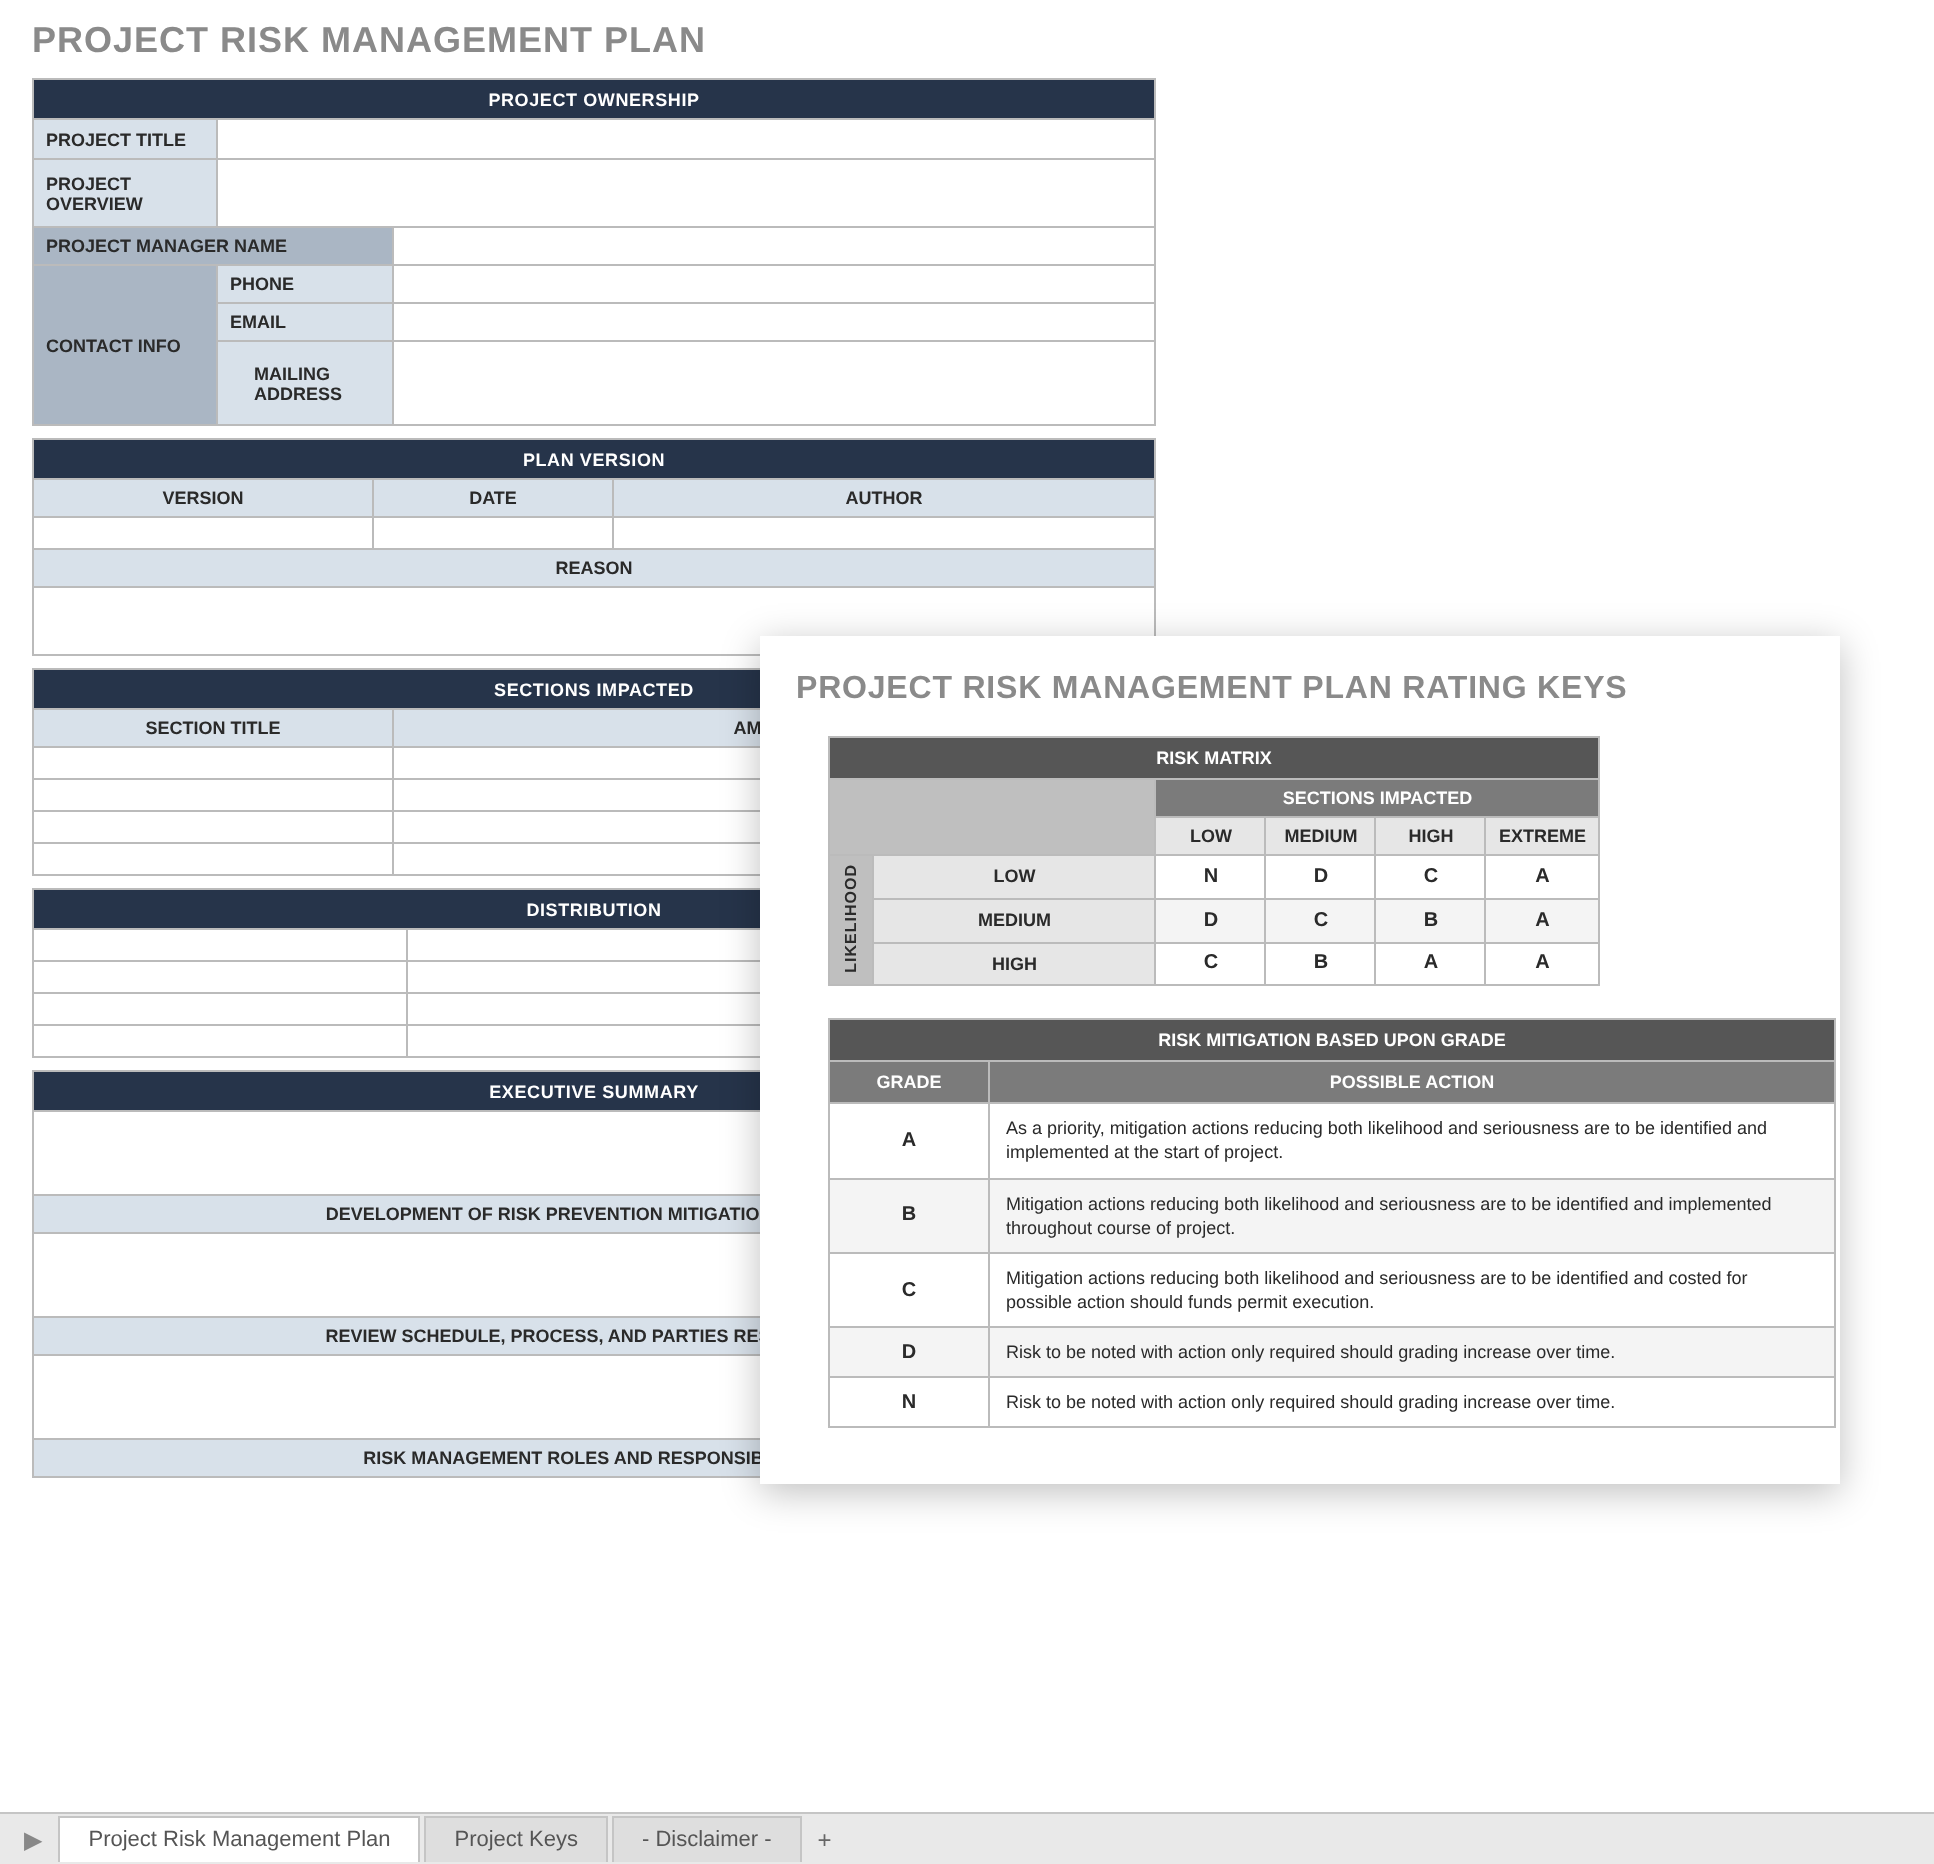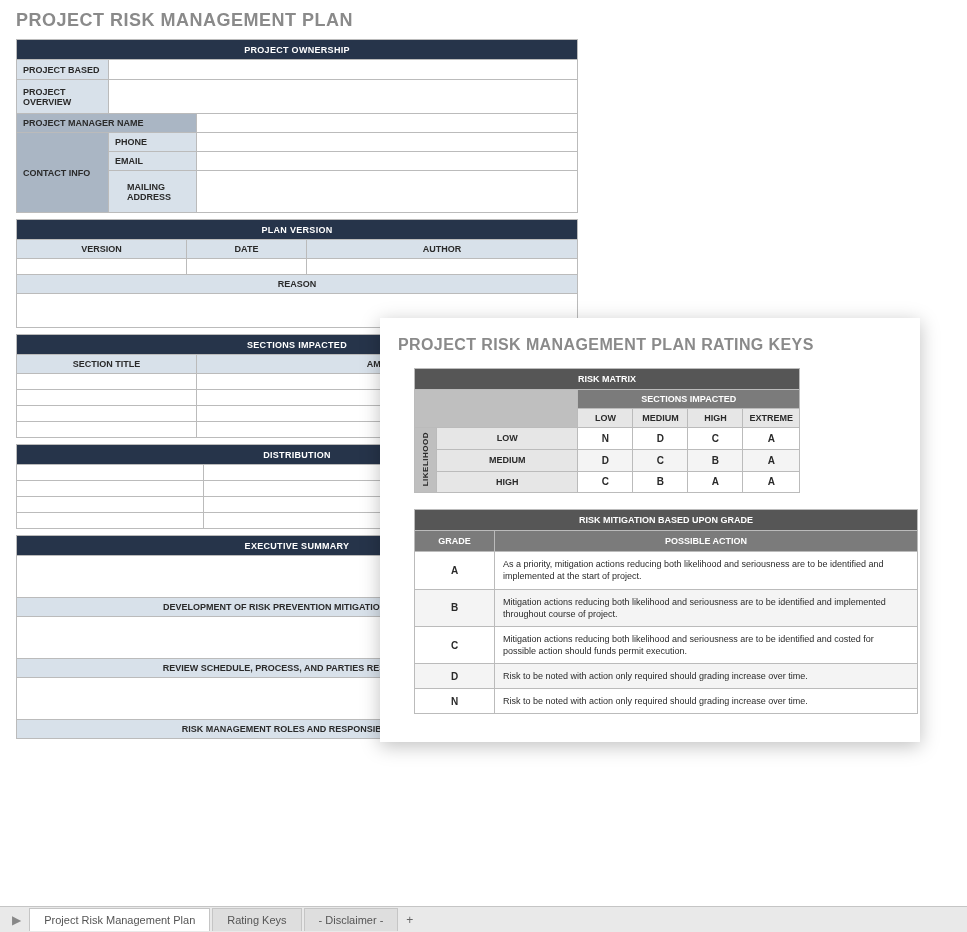--- a/index.html
+++ b/index.html
@@ -76,21 +76,21 @@
 <body>
 
 <h1>PROJECT RISK MANAGEMENT PLAN</h1>
 
 <table>
   <tbody>
       <tr>
         <td colspan="3" class="hdr-dark mid">PROJECT OWNERSHIP</td>
       </tr>
   <tr>
-    <td class="hdr-lab mid" style="width:92px">PROJECT BASED</td>
+    <td class="hdr-lab mid" style="width:92px">PROJECT TITLE</td>
     <td colspan="2" class="cell-empty mid"></td>
   </tr>
   <tr>
     <td class="hdr-lab tall">PROJECT OVERVIEW</td>
     <td colspan="2" class="cell-empty tall"></td>
   </tr>
   <tr>
     <td colspan="2" class="hdr-gray short" style="width:180px">PROJECT MANAGER NAME</td>
     <td class="cell-empty short"></td>
   </tr>
@@ -288,16 +288,16 @@
           <td class="p-grade">N</td>
           <td class="p-action">Risk to be noted with action only required should grading increase over time.</td>
         </tr>
   </tbody>
     </table>
 </div>
 
 <div class="tabbar">
   <span class="nav">▶</span>
   <div class="tab">Project Risk Management Plan</div>
-  <div class="tab inactive">Rating Keys</div>
+  <div class="tab inactive">Project Keys</div>
   <div class="tab inactive">- Disclaimer -</div>
   <span class="addtab">+</span>
 </div>
 
 </body></html>

